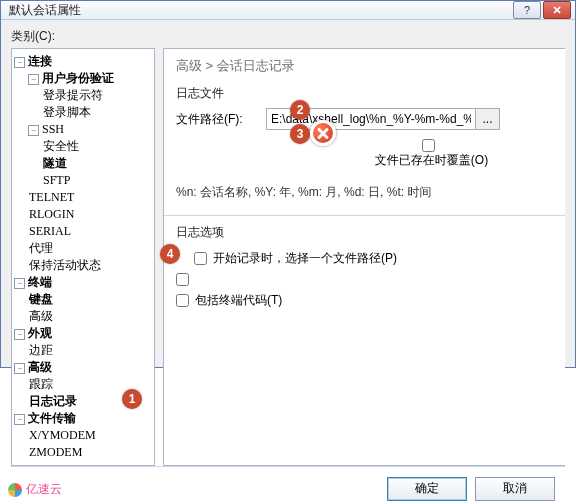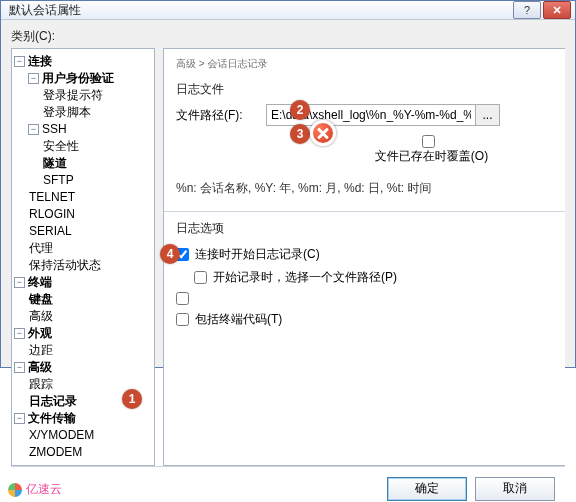--- a/index.html
+++ b/index.html
@@ -5,30 +5,30 @@
 * { box-sizing: border-box; margin: 0; padding: 0; }
 body { font-family: "Microsoft YaHei", Tahoma, sans-serif; font-size: 12px; background: #fff; width: 576px; height: 502px; overflow: hidden; position: relative; }
 .window { width: 576px; height: 368px; border: 1px solid #5a7ab0; background: #f0f0f0; display: flex; flex-direction: column; }
 .titlebar { height: 28px; background: linear-gradient(#fdfdfe,#e6eef8); display: flex; align-items: center; padding: 0 4px 0 8px; border-bottom: 1px solid #c0c9d8; }
 .titlebar .title { flex: 1; color: #222; }
 .titlebar .btn { width: 28px; height: 18px; margin-left: 2px; border: 1px solid #7a8aa6; border-radius: 2px; background: linear-gradient(#f7f9fc,#d9e2ef); display: flex; align-items: center; justify-content: center; font-size: 11px; color: #333; }
 .titlebar .btn.close { background: linear-gradient(#e87a6e,#c94a3b); color: #fff; border-color: #a0362b; font-weight: bold; }
 .body { flex: 1; padding: 8px 10px 0 10px; display: flex; flex-direction: column; }
 .cat-label { margin-bottom: 3px; color: #222; }
 .content { flex: 1; display: flex; gap: 8px; min-height: 0; }
-.tree { width: 144px; border: 1px solid #a9b7c9; background: #fff; padding: 4px 2px; overflow: hidden; }
+.tree { width: 144px; border: 1px solid #a9b7c9; background: #fff; padding: 4px 2px; overflow: hidden; font-family: Liberation Serif, serif; }
 .tree ul { list-style: none; }
 .tree li { line-height: 17px; white-space: nowrap; }
 .tree .tog { display: inline-flex; width: 11px; height: 11px; border: 1px solid #8a99af; align-items: center; justify-content: center; font-size: 9px; color: #5a6b86; margin-right: 2px; background: #fff; cursor: pointer; vertical-align: middle; }
 .tree .lbl { padding: 0 1px; cursor: default; }
 .tree .bold { font-weight: bold; }
 .tree .ind1 { padding-left: 14px; }
 .tree .ind2 { padding-left: 28px; }
 .right { flex: 1; border: 1px solid #a9b7c9; border-right: none; background: #fff; padding: 8px 12px; position: relative; }
-.crumb { color: #6f6f6f; font-size: 10px; margin-bottom: 10px; }
+.crumb { color: #6f6f6f; font-size: 13px; margin-bottom: 10px; }
 .section-title { color: #222; margin-top: 6px; margin-bottom: 6px; }
 .row { display: flex; align-items: center; margin-bottom: 6px; }
 .row .lab { width: 90px; }
 .pathbox { display: flex; align-items: center; }
 .pathbox input { width: 210px; height: 22px; border: 1px solid #abadb3; padding: 0 4px; font-size: 12px; font-family: inherit; }
 .pathbox .browse { width: 24px; height: 22px; border: 1px solid #abadb3; border-left: none; background: #efefef; display: flex; align-items: center; justify-content: center; cursor: pointer; }
 .check-row { display: flex; align-items: center; padding: 3px 0 3px 0; }
 .check-row input { margin-right: 6px; }
 .hint { margin-top: 12px; color: #333; }
 .sep { height: 1px; background: #d0d6df; margin: 14px 0 8px -12px; width: calc(100% + 24px); }
@@ -103,24 +103,20 @@
         </div>
         <div class="check-row" style="padding-left:134px;flex-direction:column;">
           <input type="checkbox" style="">
           <span>文件已存在时覆盖(O)</span>
         </div>
         <div class="hint">%n: 会话名称, %Y: 年, %m: 月, %d: 日, %t: 时间</div>
 
         <div class="sep"></div>
 
         <div class="section-title">日志选项</div>
-        <div class="check-row">
-          <input type="checkbox" checked="" style="">
-          <span>连接时开始日志记录(C)</span>
-        </div>
         <div class="check-row" style="padding-left:18px;">
           <input type="checkbox" style="">
           <span>开始记录时，选择一个文件路径(P)</span>
         </div>
         <div class="check-row">
           <input type="checkbox" style="">
         </div>
         <div class="check-row">
           <input type="checkbox" style="">
           <span>包括终端代码(T)</span>

